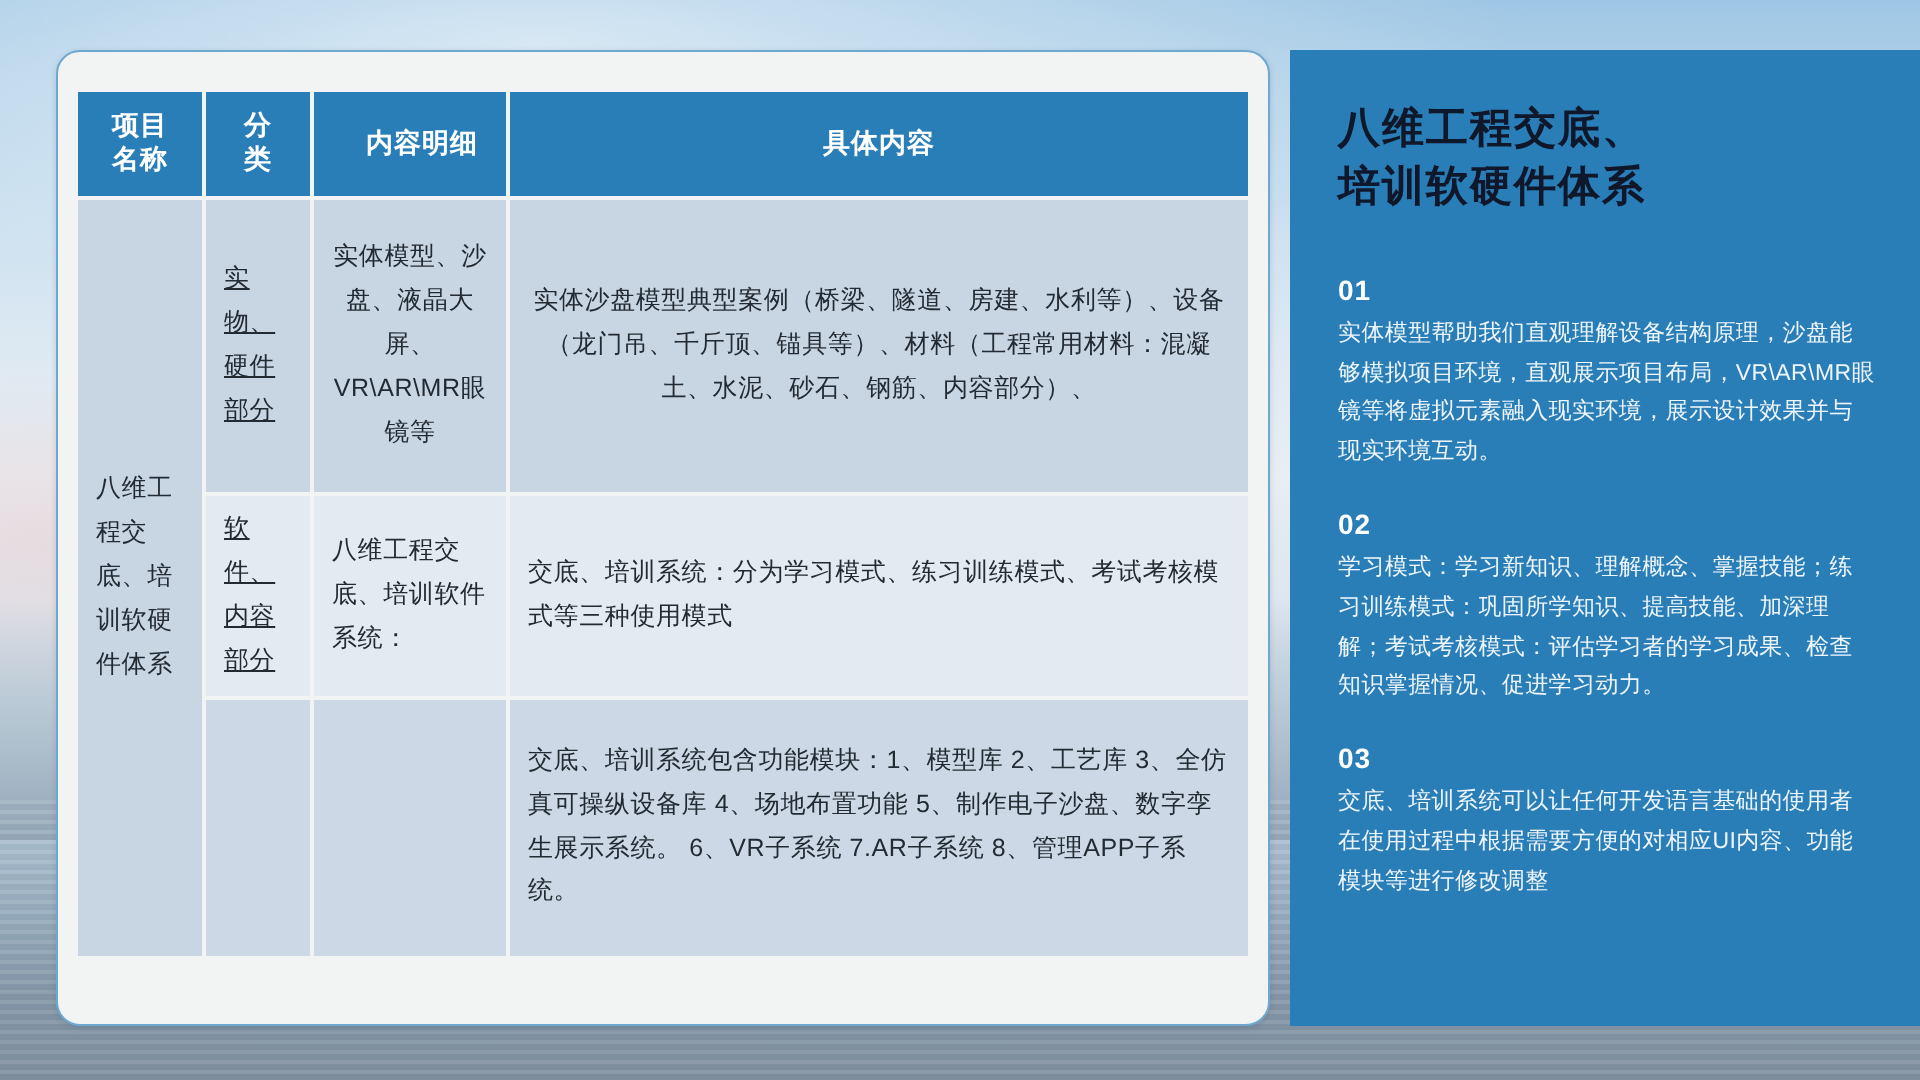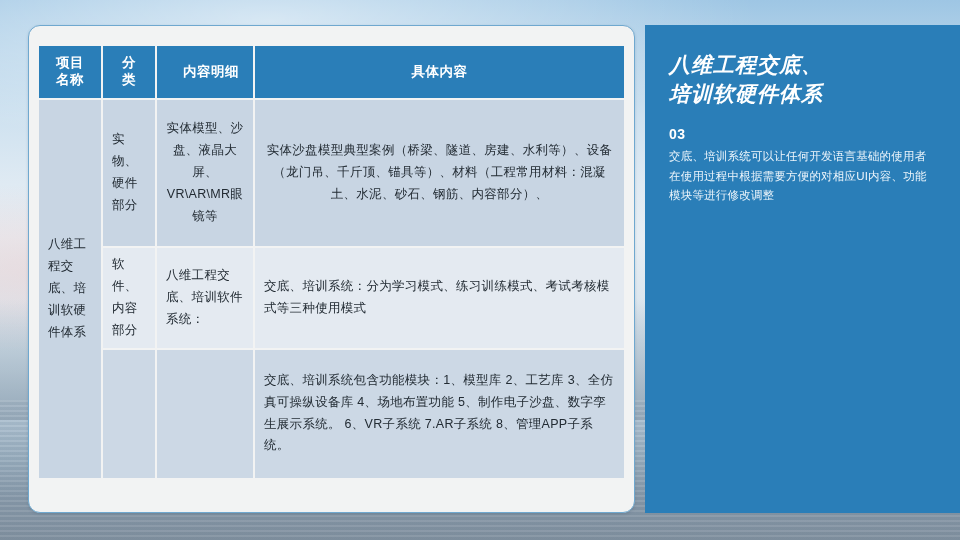--- a/index.html
+++ b/index.html
@@ -104,20 +104,21 @@
   .c4 { width: auto; }
 
   
   .tint-a { background: #c8d5e3; text-align: center; }
   .tint-b { background: #e4eaf1; }
   .tint-c { background: #ccd8e5; }
 
   .cell-narrow {
     text-align: left;
     line-height: 1.6;
+    text-decoration: underline;
   }
 
   .cell-merge {
     text-align: left;
     vertical-align: middle;
   }
 
   .row1 { height: 146px; }
   .row2 { height: 94px; }
   .row3 { height: 128px; }
@@ -132,24 +133,23 @@
     background: #2a7eb8;
     padding: 26px 22px 20px 24px;
     color: #ffffff;
   }
 
   .panel-title {
     font-size: 21px;
     font-weight: bold;
     line-height: 1.38;
     letter-spacing: 1px;
-    color: #ffffff;
+    color: #0f172a;
     white-space: pre-line;
-    margin-bottom: 17px;
-    font-style: italic;
+    margin-bottom: 28px;
   }
 
   .block { margin-bottom: 17px; }
 
   .block-num {
     font-size: 14px;
     font-weight: bold;
     color: #ffffff;
     margin-bottom: 5px;
     letter-spacing: 0.5px;
@@ -208,21 +208,29 @@
           <td class="tint-c">交底、培训系统包含功能模块：1、模型库 2、工艺库  3、全仿真可操纵设备库  4、场地布置功能   5、制作电子沙盘、数字孪生展示系统。  6、VR子系统 7.AR子系统  8、管理APP子系统。</td>
         </tr>
       </tbody>
     </table>
   </div>
 
   <div class="panel">
     <div class="panel-title" style="white-space: pre-line;">八维工程交底、
 培训软硬件体系</div>
 
-
+    <div class="block">
+      <div class="block-num">01</div>
+      <div class="block-body">实体模型帮助我们直观理解设备结构原理，沙盘能够模拟项目环境，直观展示项目布局，VR\AR\MR眼镜等将虚拟元素融入现实环境，展示设计效果并与现实环境互动。</div>
+    </div>
+
+    <div class="block">
+      <div class="block-num">02</div>
+      <div class="block-body">学习模式：学习新知识、理解概念、掌握技能；练习训练模式：巩固所学知识、提高技能、加深理解；考试考核模式：评估学习者的学习成果、检查知识掌握情况、促进学习动力。</div>
+    </div>
 
     <div class="block">
       <div class="block-num">03</div>
       <div class="block-body">交底、培训系统可以让任何开发语言基础的使用者在使用过程中根据需要方便的对相应UI内容、功能模块等进行修改调整</div>
     </div>
   </div>
 
 </div>
 
 </body></html>

